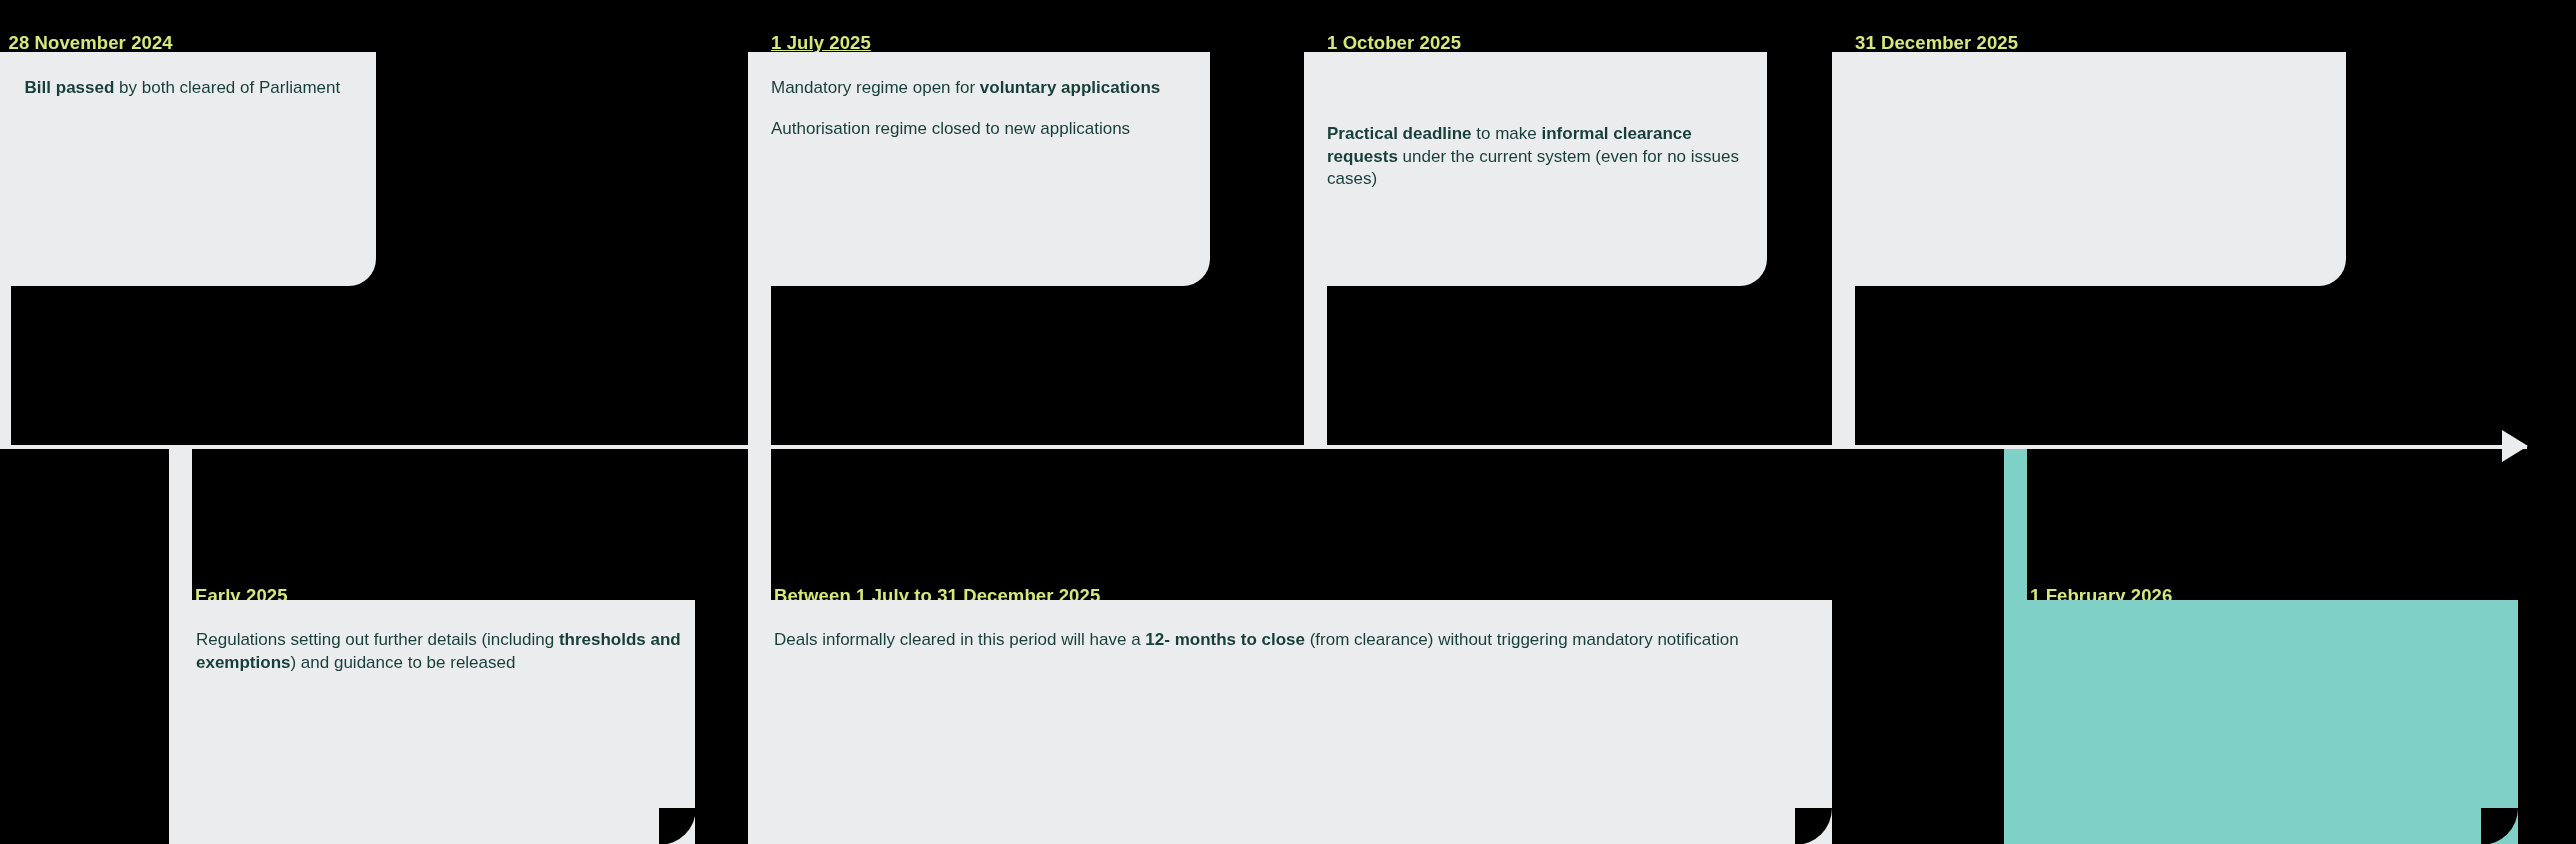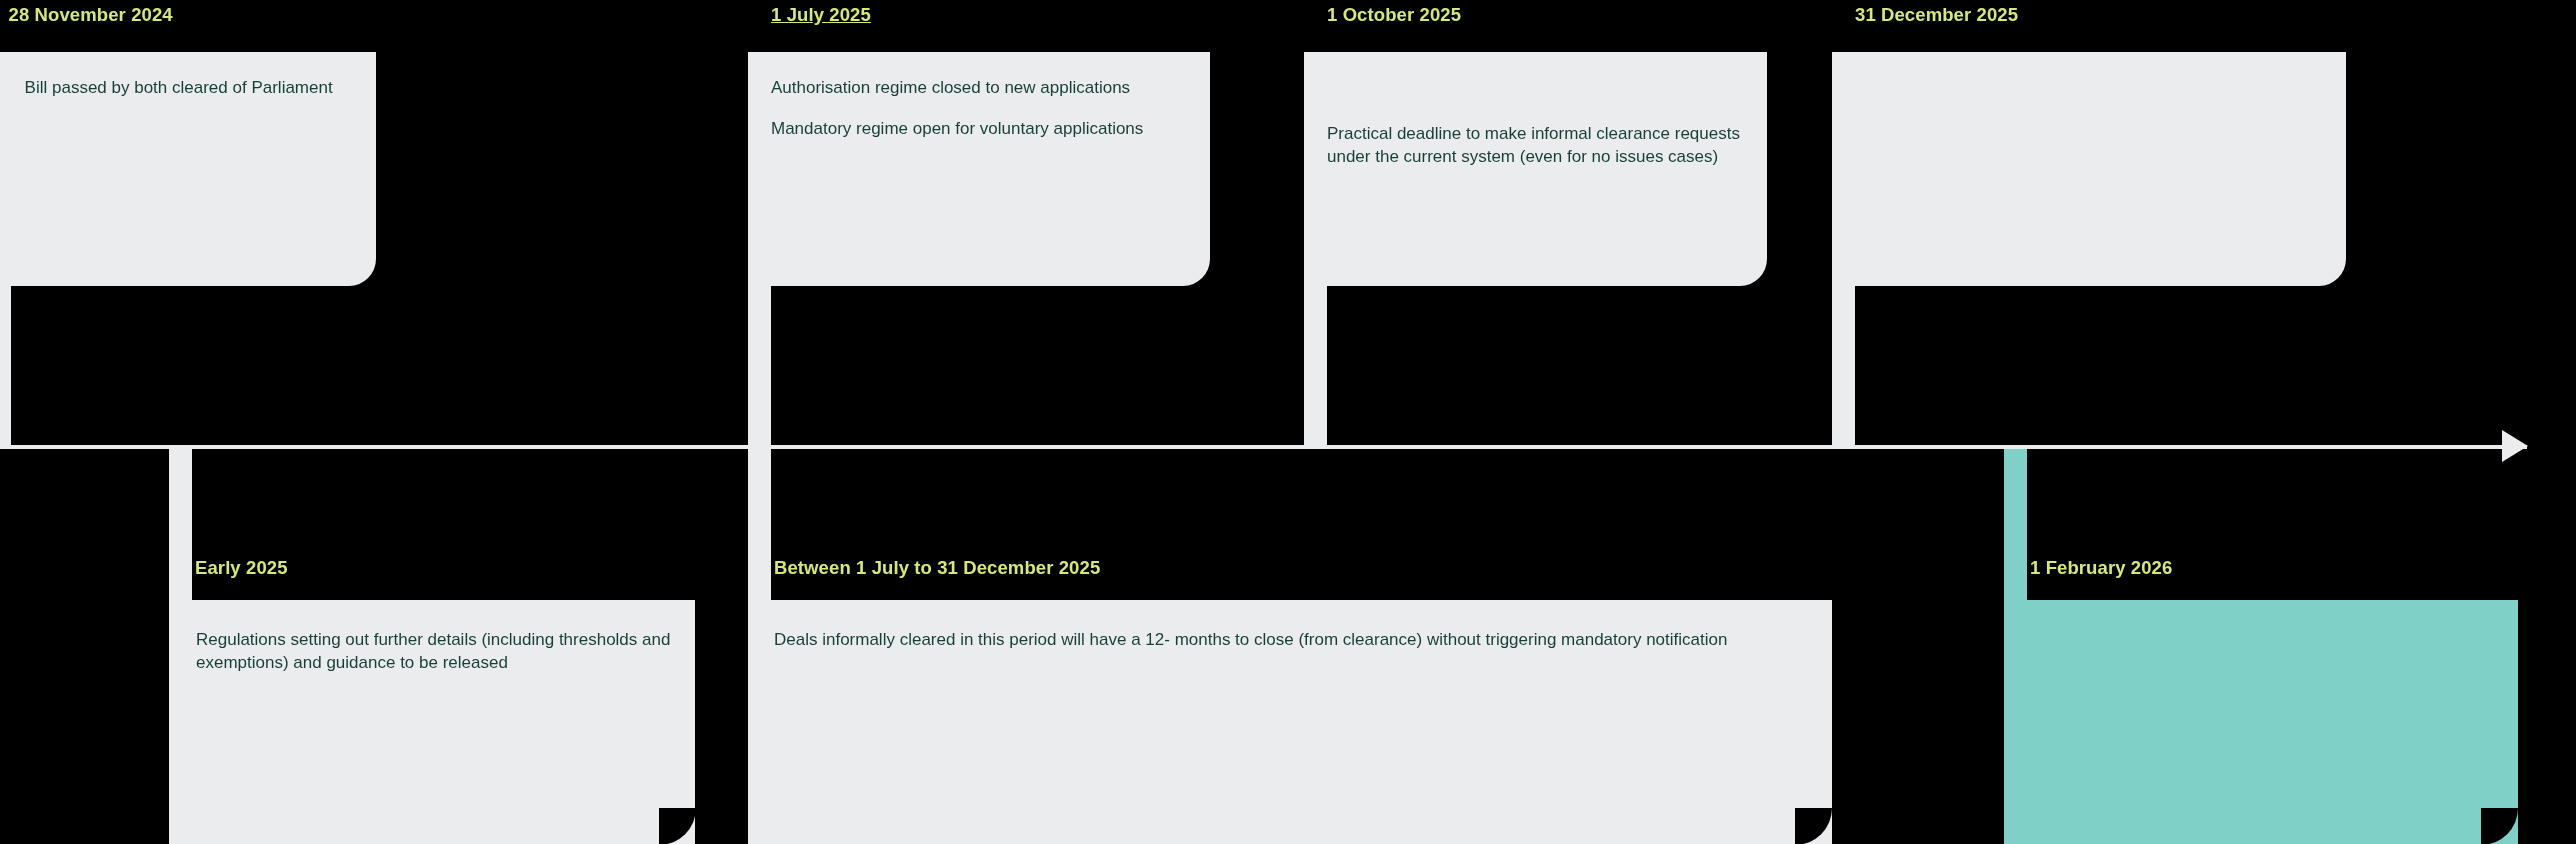--- a/index.html
+++ b/index.html
@@ -48,33 +48,34 @@
   }
 
   
   .date{
     position:absolute;
     color:#d6e878;
     font-weight:bold;
     font-size:18.5px;
     letter-spacing:0.1px;
     white-space:nowrap;
+    margin-top:28px;
   }
 
   
   .body{
     position:absolute;
     color:#173f3a;
     font-size:17px;
     line-height:1.33;
     box-sizing:border-box;
   }
   .body p{margin:0 0 18.5px 0;}
   .body p:last-child{margin-bottom:0;}
-  .body b{font-weight:normal;}
+  .body b{font-weight:bold;}
 </style>
 </head>
 <body>
 
 <div id="stage">
 
   <div class="axis-line" style="left:0px;width:2527px;"></div>
   <div class="axis-head" style="left:2502px;"></div>
 
   <div class="date" style="left:8.6px;top:3.7px;">28 November 2024</div>
@@ -102,22 +103,22 @@
     <p><span>Regulations setting out further details (including </span><b>thresholds and exemptions</b><span>) and guidance to be released</span></p>
   </div>
 
   <div class="date" style="left:771px;top:3.7px;text-decoration:underline;">1 July 2025</div>
 
   <div class="panel" style="left:748px;top:52px;width:462px;height:234px;border-radius:0 0 27px 0;"></div>
   <div class="panel" style="left:748px;top:286px;width:23.4px;height:163px;"></div>
   <div class="fillet" style="left:771px;top:376px;width:74px;height:69px;border-top-left-radius:74px;"></div>
 
   <div class="body" style="left:771px;top:77px;width:413px;">
+    <p><span>Mandatory regime open for </span><b>voluntary applications</b></p>
     <p><span>Authorisation regime closed to new applications</span></p>
-    <p><span>Mandatory regime open for </span><b>voluntary applications</b></p>
   </div>
 
   <div class="date" style="left:774px;top:557px;">Between 1 July to 31 December 2025</div>
 
   <div class="panel" style="left:748px;top:449px;width:23.4px;height:161px;"></div>
   <div class="fillet" style="left:771px;top:449px;width:81px;height:76px;border-top-left-radius:81px;"></div>
   <div class="panel" style="left:748px;top:600px;width:1084px;height:244px;"></div>
   <div class="fillet" style="left:1795px;top:808px;width:37px;height:37px;border-bottom-right-radius:37px;"></div>
 
   <div class="body" style="left:774px;top:629px;width:1047px;">

